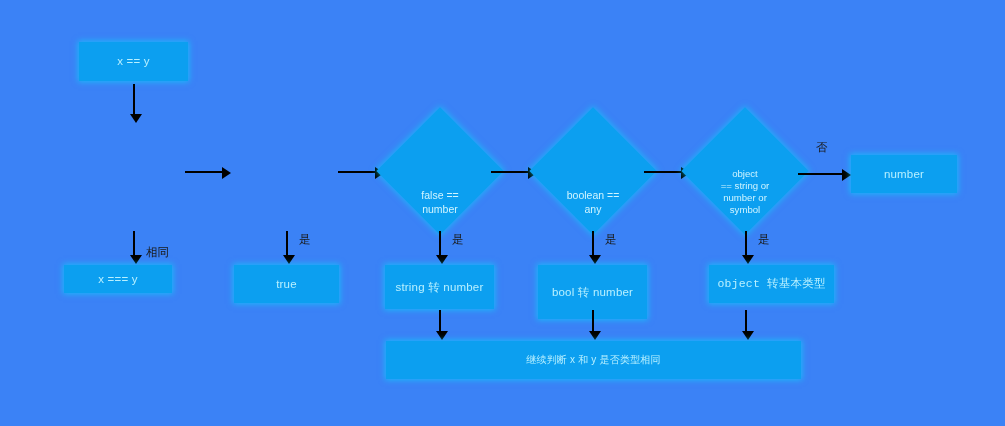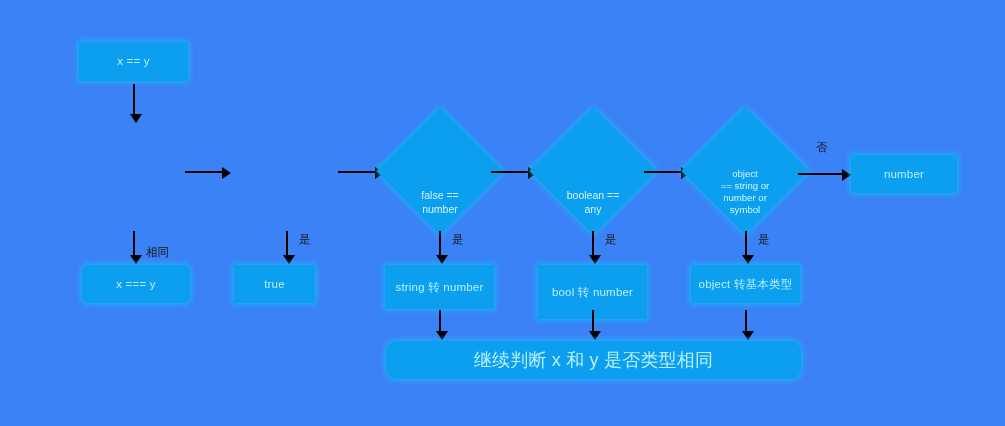--- a/index.html
+++ b/index.html
@@ -29,22 +29,21 @@
     text-align: center;
     box-sizing: border-box;
     box-shadow: 0 0 6px 1px rgba(0, 230, 255, 0.55);
     line-height: 1.25;
     letter-spacing: 0.2px;
   }
   .rect {
     font-size: 11.5px;
   }
   .rect.wide-bar {
-    font-size: 18px;
-    border-radius: 11px;
+    font-size: 10px;
   }
   .diamond-wrap {
     position: absolute;
   }
   .diamond {
     position: absolute;
     left: 0;
     top: 0;
     width: 100%;
     height: 100%;
@@ -182,37 +181,37 @@
 
   <div class="arrow-v" style="left:439px; top:231px; height:25px;"></div>
   <div class="edge-label" style="left:452px; top:232px;">是</div>
 
   <div class="arrow-v" style="left:592px; top:231px; height:25px;"></div>
   <div class="edge-label" style="left:605px; top:232px;">是</div>
 
   <div class="arrow-v" style="left:745px; top:231px; height:25px;"></div>
   <div class="edge-label" style="left:758px; top:232px;">是</div>
 
-  <div class="node rect" style="left:82px; top:265px; width:108px; height:38px;border-radius:6px;">
+  <div class="node rect" style="left:64px; top:265px; width:108px; height:28px;">
     <span>x === y</span>
   </div>
 
-  <div class="node rect" style="left:234px; top:265px; width:81px; height:38px;">
+  <div class="node rect" style="left:234px; top:265px; width:105px; height:38px;">
     <span>true</span>
   </div>
 
   <div class="node rect" style="left:385px; top:265px; width:109px; height:44px;">
     <span>string 转 number</span>
   </div>
 
   <div class="node rect" style="left:538px; top:265px; width:109px; height:54px;">
     <span>bool 转 number</span>
   </div>
 
-  <div class="node rect" style="left:691px; top:265px; width:109px; height:38px;">
+  <div class="node rect" style="left:709px; top:265px; width:125px; height:38px;font-family:Liberation Mono, monospace;">
     <span>object 转基本类型</span>
   </div>
 
   <div class="arrow-v" style="left:439px; top:310px; height:22px;"></div>
   <div class="arrow-v" style="left:592px; top:310px; height:22px;"></div>
   <div class="arrow-v" style="left:745px; top:310px; height:22px;"></div>
 
   <div class="node rect wide-bar" style="left:386px; top:341px; width:415px; height:38px;">
     <span>继续判断 x 和 y 是否类型相同</span>
   </div>

